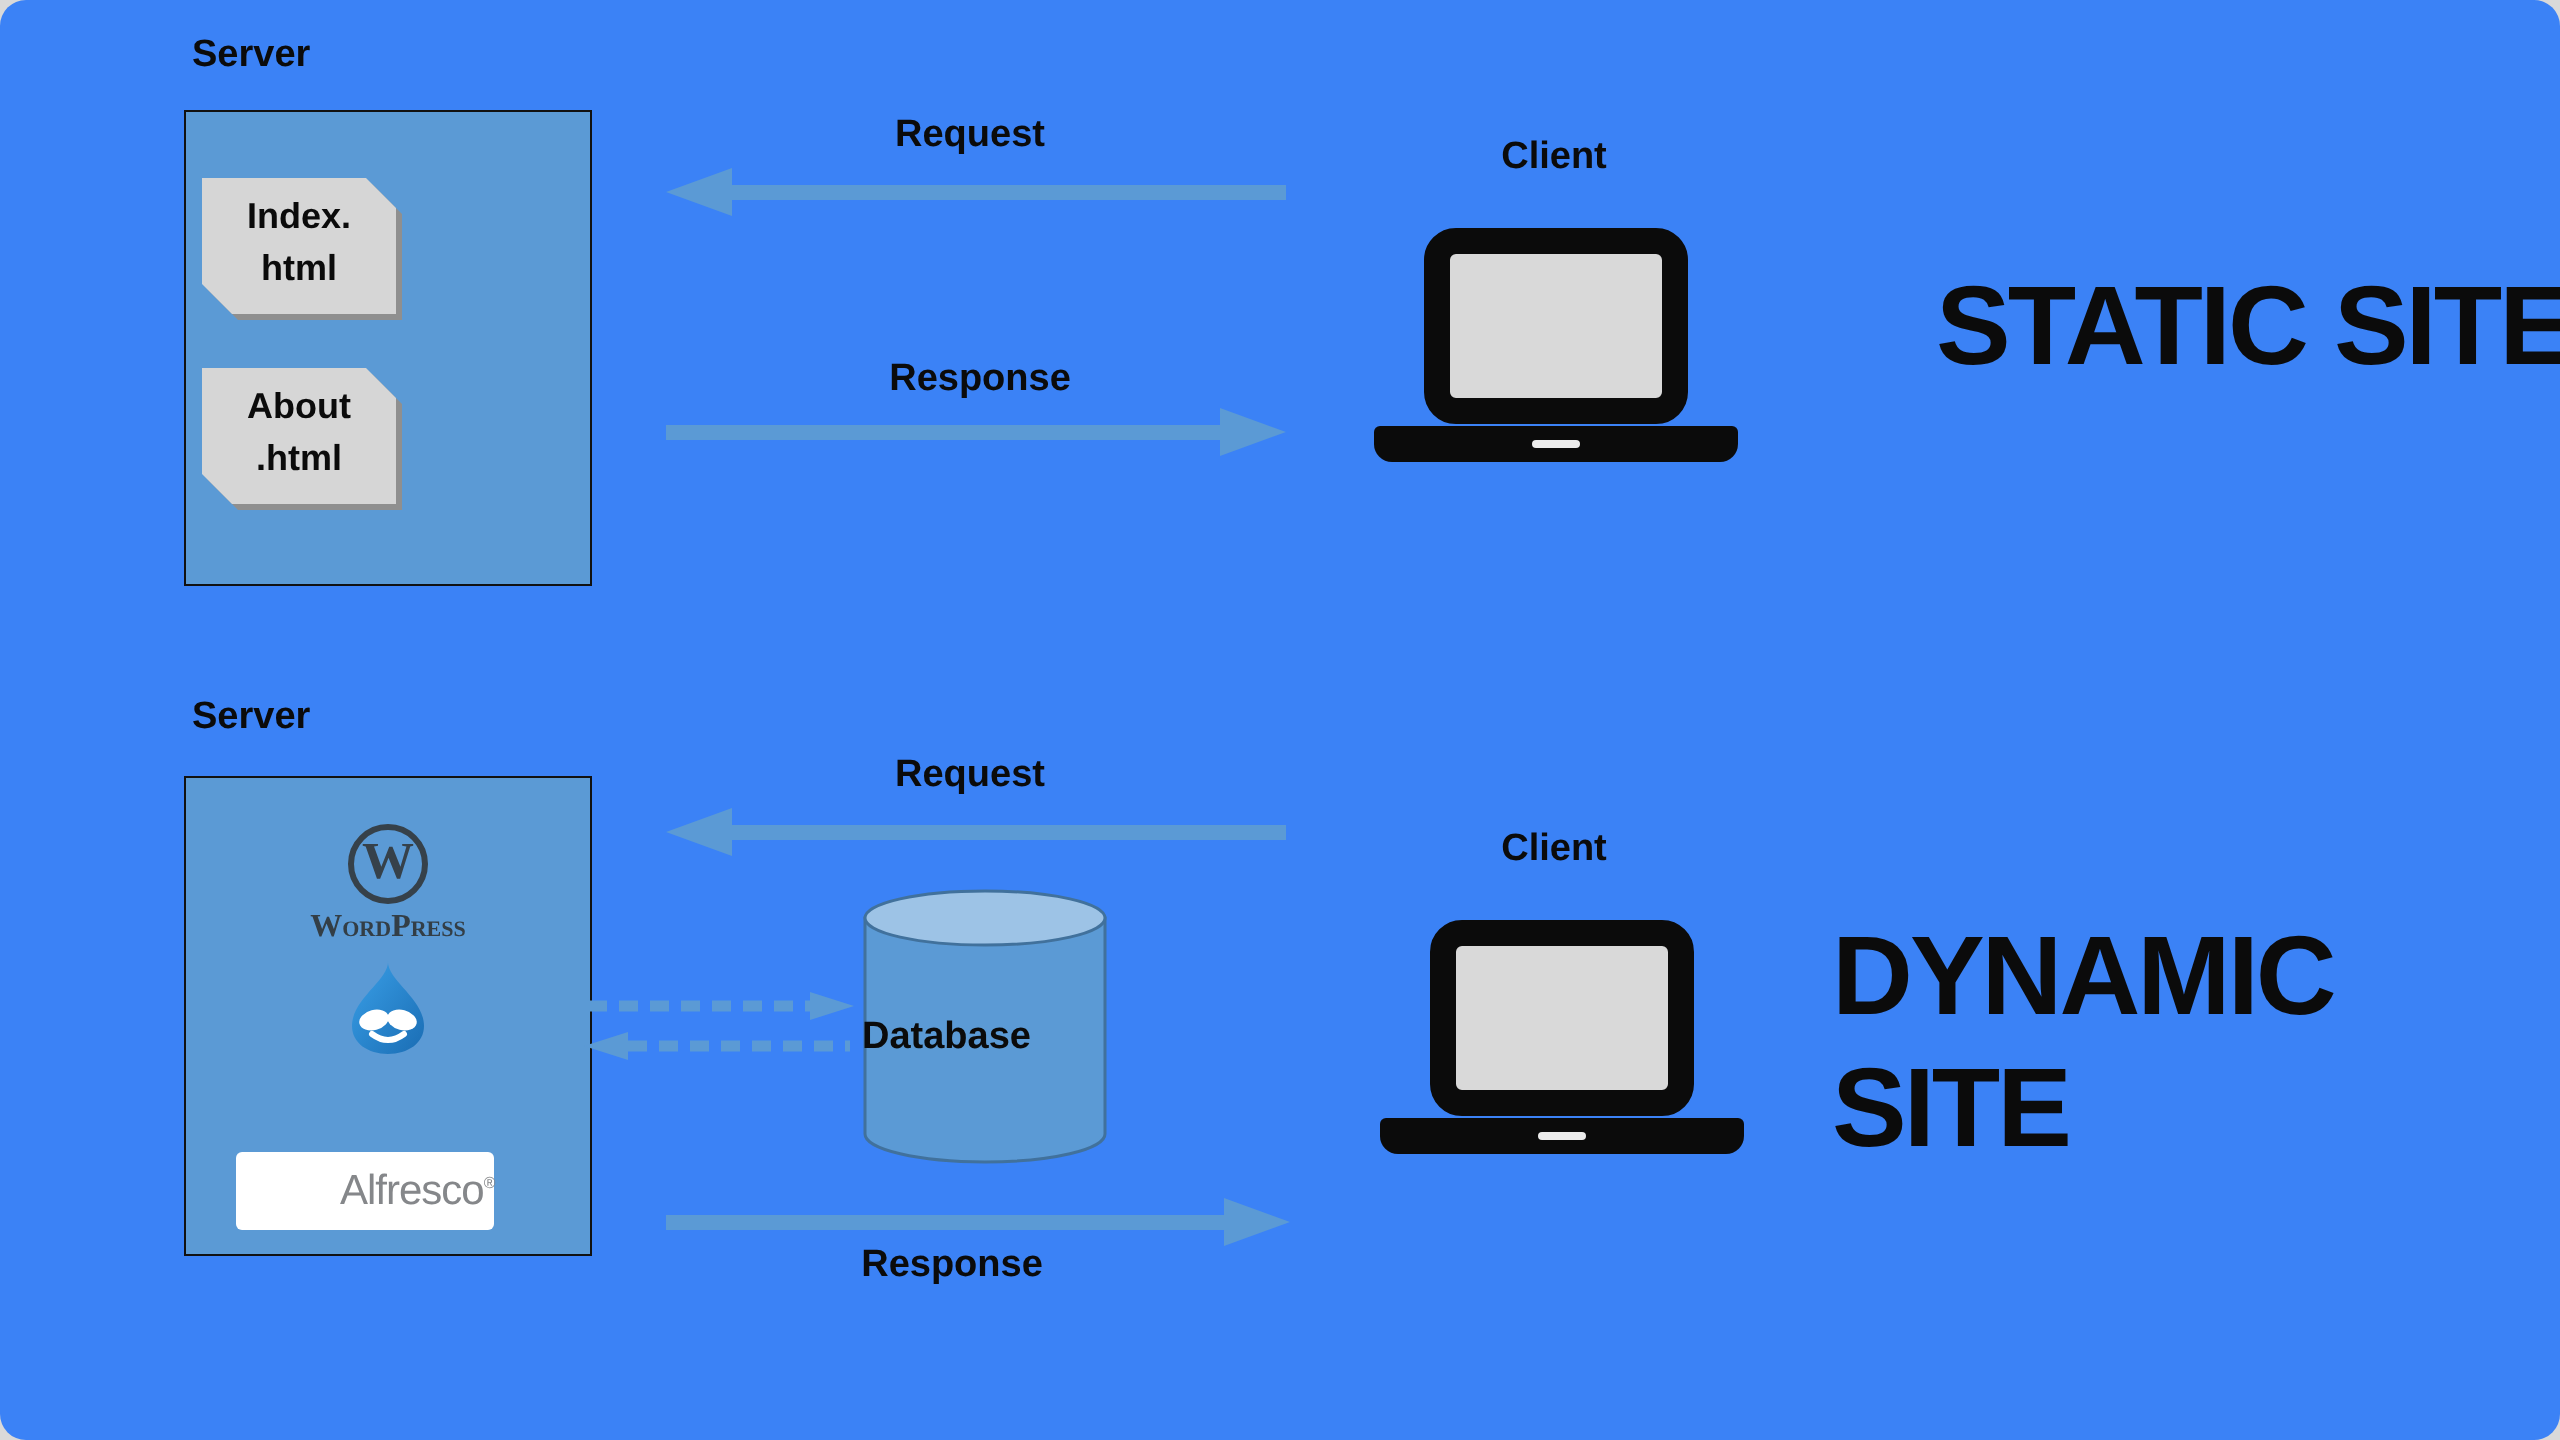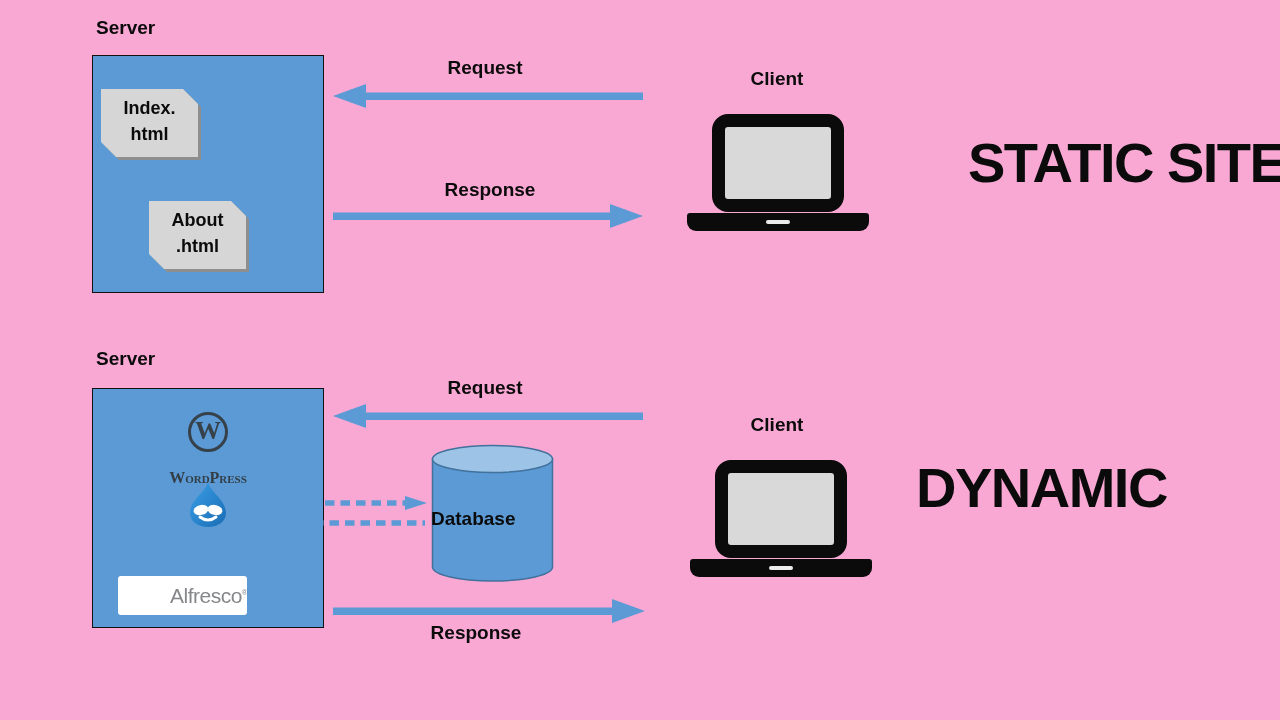--- a/index.html
+++ b/index.html
@@ -1,23 +1,23 @@
 <!DOCTYPE html>
 <html><head>
 <meta charset="utf-8">
 <style>
   * { margin:0; padding:0; box-sizing:border-box; }
   html,body { width:1280px; height:720px; }
   body { font-family:"Liberation Sans", sans-serif; background:#d9d9d9; overflow:hidden; }
-  .canvas { position:relative; width:1280px; height:720px; background:#f9a8d4; }
+  .canvas { position:relative; width:1280px; height:720px; background:#3b82f6;border-radius:13px; }
 
   .label { position:absolute; font-weight:bold; color:#0b0b0b; font-size:19px; white-space:nowrap; }
   .label.centered { text-align:center; }
 
-  .server-box { position:absolute; width:232px; background:#5b9ad5; border:1.6px solid #111; }
+  .server-box { position:absolute; width:204px; background:#5b9ad5; border:1.6px solid #111; }
 
   .file-shape { position:absolute; width:97px; height:68px; background:#d6d6d6;
                 clip-path:polygon(0 0, 82px 0, 97px 15px, 97px 68px, 15px 68px, 0 53px);
                 text-align:center; padding-top:6px; }
   .file-wrap { position:absolute; filter:drop-shadow(3px 3px 0 #8f8f8f); }
   .file-shape div { font-weight:bold; font-size:18px; color:#0b0b0b; line-height:26px; }
 
   .arrow { position:absolute; }
 
   .laptop-screen { position:absolute; width:132px; height:98px; border:13px solid #0b0b0b;
@@ -30,21 +30,21 @@
   .big-title { position:absolute; font-weight:bold; color:#0b0b0b; font-size:56px;
                letter-spacing:-1.5px; line-height:66px; white-space:nowrap; }
 
   
   .wp-group { position:absolute; left:0; top:23px; width:100%; text-align:center; }
   .wp-circle { display:inline-flex; align-items:center; justify-content:center;
                width:40px; height:40px; border:3.5px solid #36414a; border-radius:50%; }
   .wp-w { font-family:"Liberation Serif", serif; font-weight:bold; font-size:26px;
           color:#36414a; line-height:1; margin-top:-2px; }
   .wp-wordmark { font-family:"Liberation Serif", serif; font-variant:small-caps;
-                 font-weight:bold; font-size:16px; color:#333e46; margin-top:17px; }
+                 font-weight:bold; font-size:16px; color:#333e46; margin-top:3px; }
 
   
   .drupal-group { position:absolute; left:0; top:90px; width:100%; text-align:center; }
   .drupal-wordmark { font-weight:bold; font-size:20px; color:#35aadf; margin-top:2px; }
   .drupal-tm { font-size:9px; vertical-align:super; color:#35aadf; }
 
   
   .alfresco-box { position:absolute; left:25px; top:187px; width:129px; height:39px;
                   background:#fff; border-radius:3px; display:flex; align-items:center;
                   padding-left:4px;gap:48px; }
@@ -61,21 +61,21 @@
 
   <div class="label" style="left:96px; top:17px;">Server</div>
 
   <div class="server-box" style="left:92px; top:55px; height:238px;">
     <div class="file-wrap" style="left:8px; top:33px;">
       <div class="file-shape" style="position:relative;">
         <div>Index.</div>
         <div>html</div>
       </div>
     </div>
-    <div class="file-wrap" style="left:8px; top:145px;margin-left:48px;">
+    <div class="file-wrap" style="left:8px; top:128px;">
       <div class="file-shape" style="position:relative;">
         <div>About</div>
         <div>.html</div>
       </div>
     </div>
   </div>
 
   <div class="label centered" style="left:335px; top:57px; width:300px;">Request</div>
 
   <svg class="arrow" style="left:333px; top:84px;" width="310" height="24" viewBox="0 0 310 24">
@@ -177,15 +177,16 @@
 
   <svg class="arrow" style="left:333px; top:599px;" width="312" height="24" viewBox="0 0 312 24">
     <rect x="0" y="8.5" width="284" height="7.5" fill="#5b9ad5"></rect>
     <polygon points="279,0 312,12 279,24" fill="#5b9ad5"></polygon>
   </svg>
 
   <div class="label centered" style="left:326px; top:622px; width:300px;">Response</div>
 
   <div class="big-title" style="left:916px; top:455px;">
     <div>DYNAMIC</div>
+    <div>SITE</div>
   </div>
 
 </div>
 
 </body></html>

